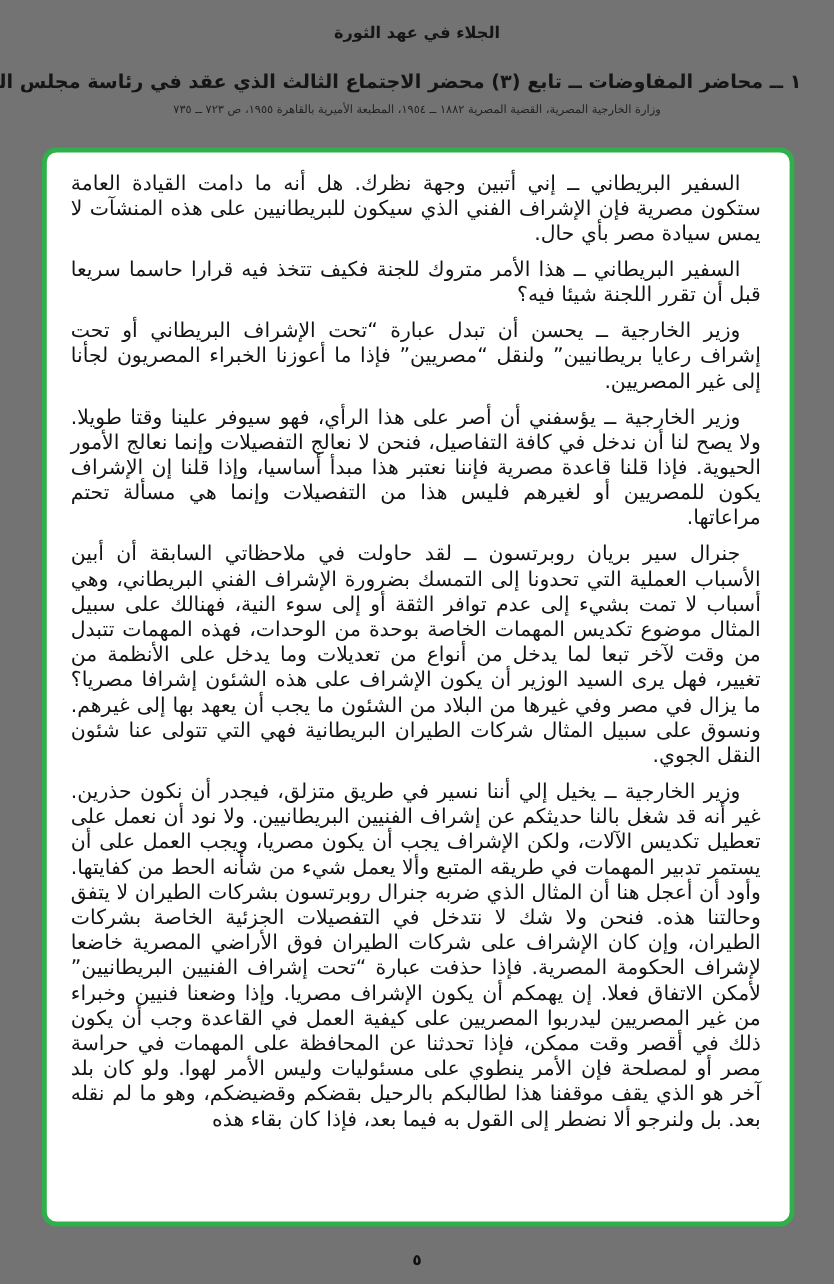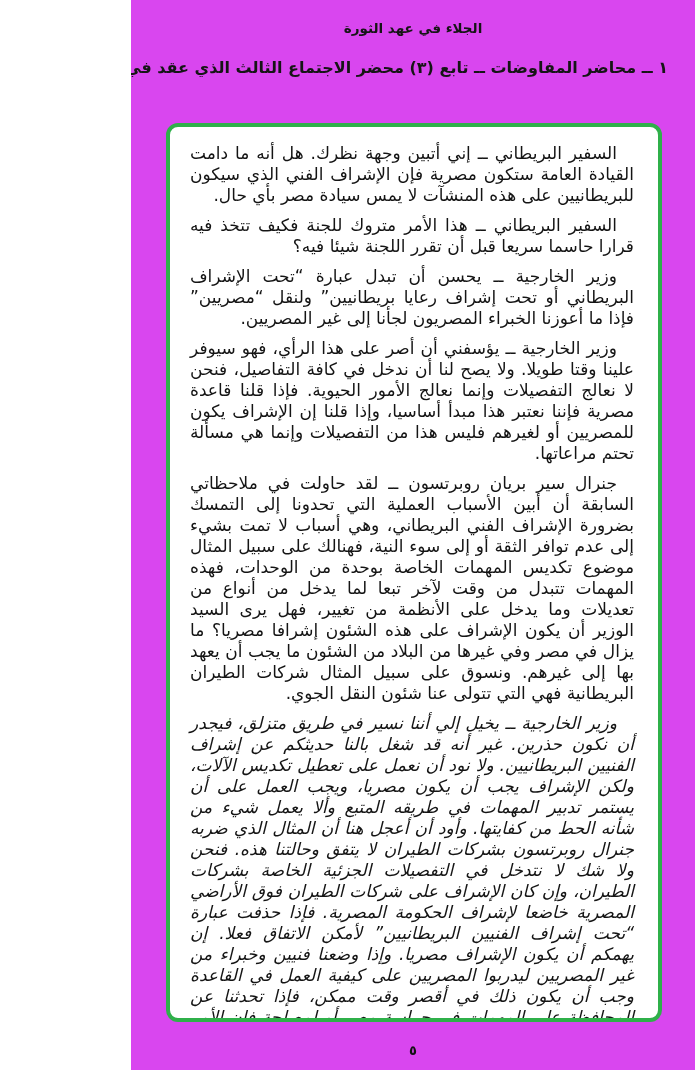--- a/index.html
+++ b/index.html
@@ -3,25 +3,25 @@
 <meta charset="utf-8">
 <style>
   html, body { margin: 0; padding: 0; }
   body {
     width: 695px; height: 1070px;
     background: #ffffff;
     font-family: "DejaVu Sans", sans-serif;
   }
   .page {
     position: relative;
-    width: 564px; height: 1070px;
+    width: 695px; height: 1070px;
     direction: rtl;
     color: #151515;
     overflow: hidden;
-    background: #d946ef;
+    background: #737373;
   }
   .header { padding-top: 20px; }
   .title {
     text-align: center;
     font-weight: bold;
     font-size: 13.5px;
     letter-spacing: 0.3px;
   }
   .subtitle {
     margin-top: 22px;
@@ -49,38 +49,39 @@
     background: #ffffff;
   }
   .frame p {
     margin: 0 0 9px 0;
     font-size: 17px;
     line-height: 21px;
     text-align: justify;
     text-indent: 17px;
     color: #141414;
   }
-  .frame p:last-child { margin-bottom: 16px; font-style: italic; }
+  .frame p:last-child { margin-bottom: 16px; }
   .pagenum {
     position: absolute;
     bottom: 12px; left: 0; right: 0;
     text-align: center;
     font-weight: bold;
     font-size: 13px;
     color: #111111;
   }
 </style>
 </head>
 <body>
 
 <div class="page">
 
   <div class="header">
     <div class="title">الجلاء في عهد الثورة</div>
     <div class="subtitle">١ ــ محاضر المفاوضات ــ تابع (٣) محضر الاجتماع الثالث الذي عقد في رئاسة مجلس الوزراء يوم ٢٩ أبريل ١٩٥٣</div>
+    <div class="source">وزارة الخارجية المصرية، القضية المصرية ١٨٨٢ ــ ١٩٥٤، المطبعة الأميرية بالقاهرة ١٩٥٥، ص ٧٢٣ ــ ٧٣٥</div>
   </div>
 
   <div class="frame">
     <p>السفير البريطاني ــ إني أتبين وجهة نظرك. هل أنه ما دامت القيادة العامة ستكون مصرية فإن الإشراف الفني الذي سيكون للبريطانيين على هذه المنشآت لا يمس سيادة مصر بأي حال.</p>
     <p>السفير البريطاني ــ هذا الأمر متروك للجنة فكيف تتخذ فيه قرارا حاسما سريعا قبل أن تقرر اللجنة شيئا فيه؟</p>
     <p>وزير الخارجية ــ يحسن أن تبدل عبارة “تحت الإشراف البريطاني أو تحت إشراف رعايا بريطانيين” ولنقل “مصريين” فإذا ما أعوزنا الخبراء المصريون لجأنا إلى غير المصريين.</p>
     <p>وزير الخارجية ــ يؤسفني أن أصر على هذا الرأي، فهو سيوفر علينا وقتا طويلا. ولا يصح لنا أن ندخل في كافة التفاصيل، فنحن لا نعالج التفصيلات وإنما نعالج الأمور الحيوية. فإذا قلنا قاعدة مصرية فإننا نعتبر هذا مبدأ أساسيا، وإذا قلنا إن الإشراف يكون للمصريين أو لغيرهم فليس هذا من التفصيلات وإنما هي مسألة تحتم مراعاتها.</p>
     <p>جنرال سير بريان روبرتسون ــ لقد حاولت في ملاحظاتي السابقة أن أبين الأسباب العملية التي تحدونا إلى التمسك بضرورة الإشراف الفني البريطاني، وهي أسباب لا تمت بشيء إلى عدم توافر الثقة أو إلى سوء النية، فهنالك على سبيل المثال موضوع تكديس المهمات الخاصة بوحدة من الوحدات، فهذه المهمات تتبدل من وقت لآخر تبعا لما يدخل من أنواع من تعديلات وما يدخل على الأنظمة من تغيير، فهل يرى السيد الوزير أن يكون الإشراف على هذه الشئون إشرافا مصريا؟ ما يزال في مصر وفي غيرها من البلاد من الشئون ما يجب أن يعهد بها إلى غيرهم. ونسوق على سبيل المثال شركات الطيران البريطانية فهي التي تتولى عنا شئون النقل الجوي.</p>
     <p>وزير الخارجية ــ يخيل إلي أننا نسير في طريق متزلق، فيجدر أن نكون حذرين. غير أنه قد شغل بالنا حديثكم عن إشراف الفنيين البريطانيين. ولا نود أن نعمل على تعطيل تكديس الآلات، ولكن الإشراف يجب أن يكون مصريا، ويجب العمل على أن يستمر تدبير المهمات في طريقه المتبع وألا يعمل شيء من شأنه الحط من كفايتها. وأود أن أعجل هنا أن المثال الذي ضربه جنرال روبرتسون بشركات الطيران لا يتفق وحالتنا هذه. فنحن ولا شك لا نتدخل في التفصيلات الجزئية الخاصة بشركات الطيران، وإن كان الإشراف على شركات الطيران فوق الأراضي المصرية خاضعا لإشراف الحكومة المصرية. فإذا حذفت عبارة “تحت إشراف الفنيين البريطانيين” لأمكن الاتفاق فعلا. إن يهمكم أن يكون الإشراف مصريا. وإذا وضعنا فنيين وخبراء من غير المصريين ليدربوا المصريين على كيفية العمل في القاعدة وجب أن يكون ذلك في أقصر وقت ممكن، فإذا تحدثنا عن المحافظة على المهمات في حراسة مصر أو لمصلحة فإن الأمر ينطوي على مسئوليات وليس الأمر لهوا. ولو كان بلد آخر هو الذي يقف موقفنا هذا لطالبكم بالرحيل بقضكم وقضيضكم، وهو ما لم نقله بعد. بل ولنرجو ألا نضطر إلى القول به فيما بعد، فإذا كان بقاء هذه</p>
   </div>

